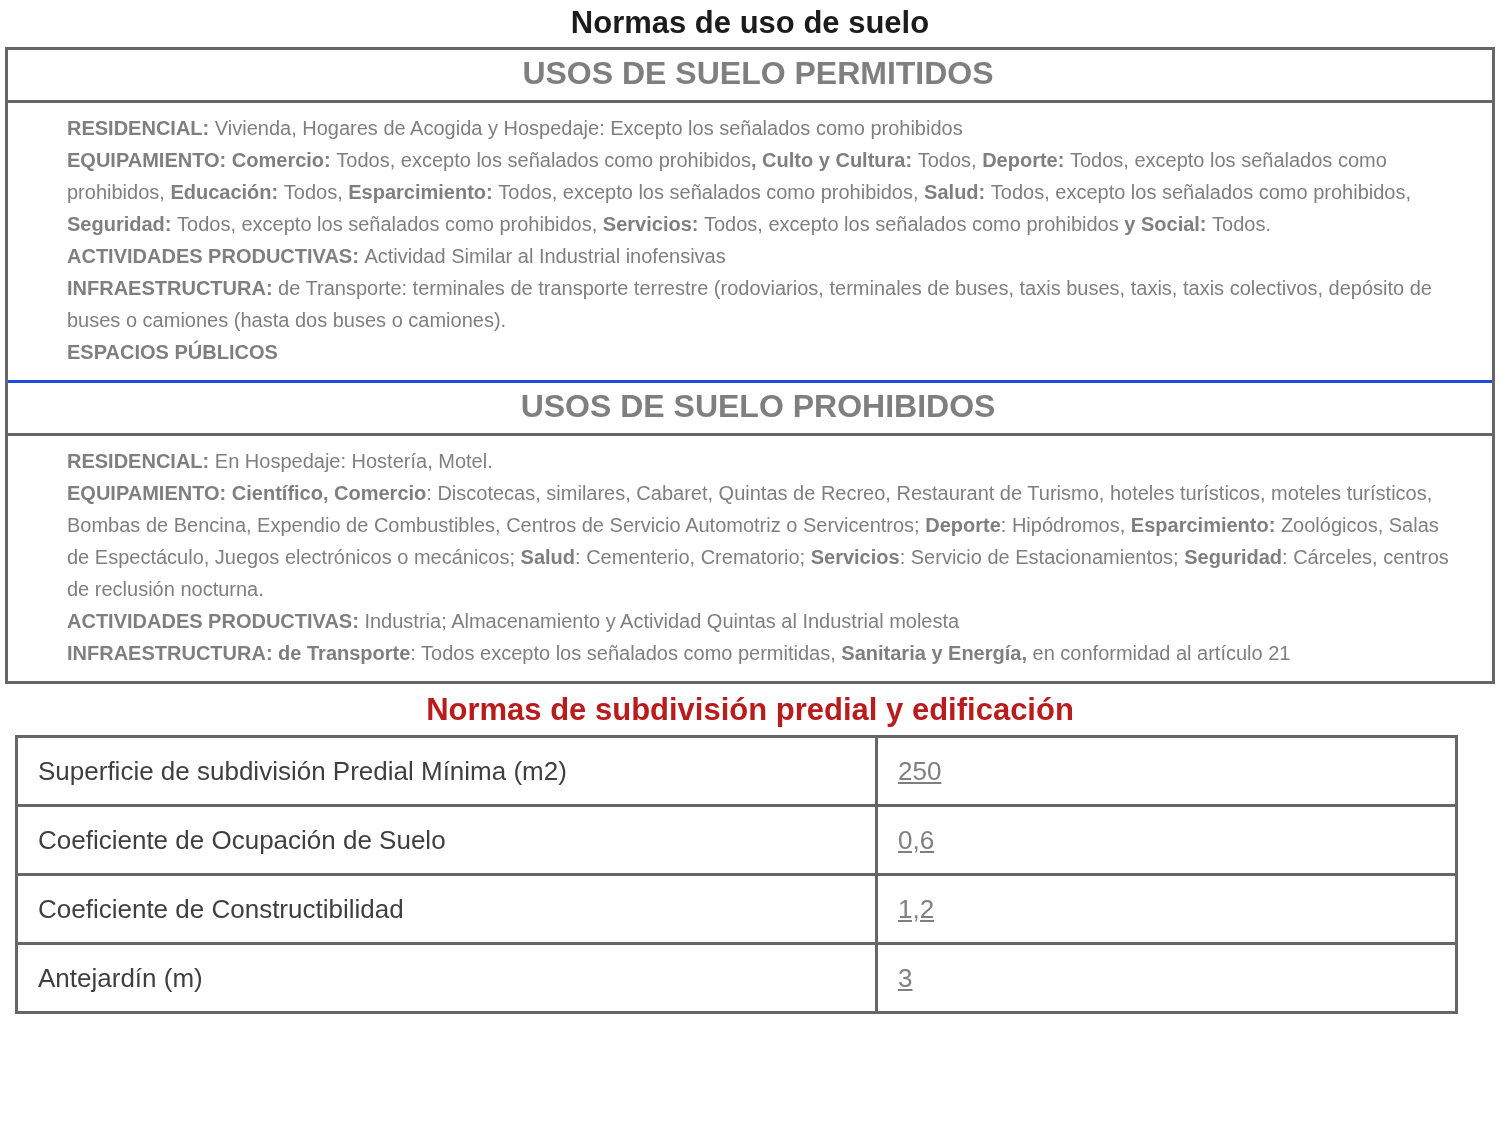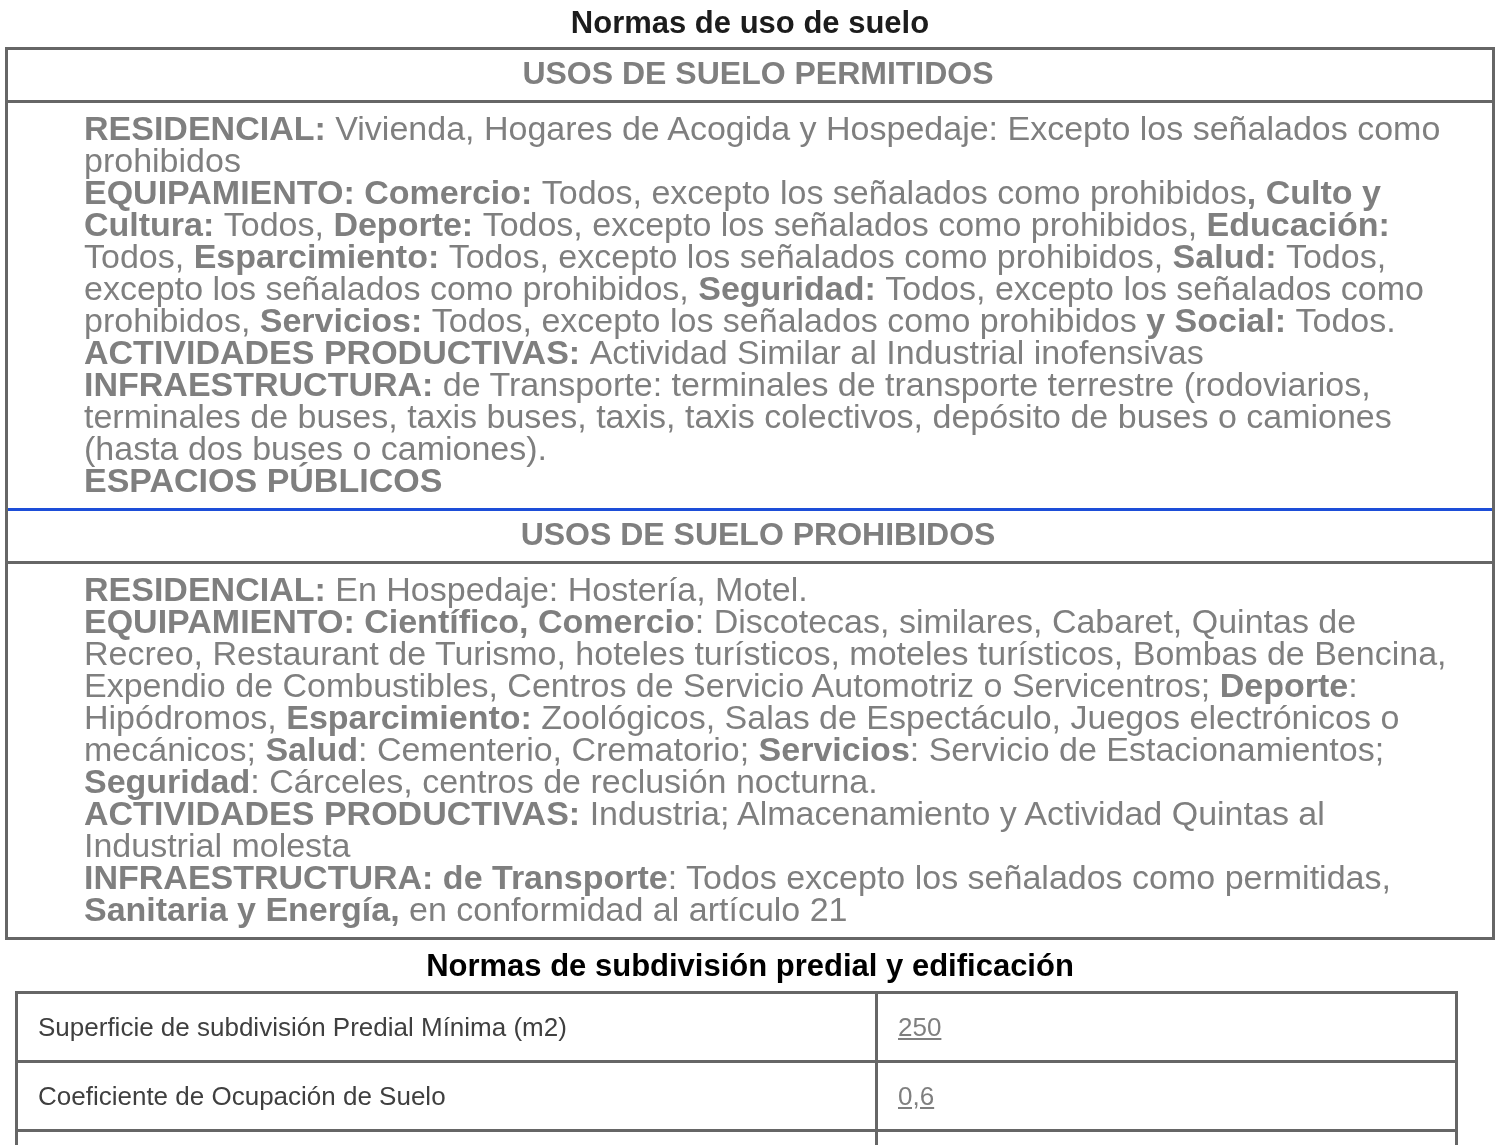--- a/index.html
+++ b/index.html
@@ -32,36 +32,36 @@
     font-weight: bold;
     font-size: 32px;
     color: #7f7f7f;
     padding: 5px 0 8px 16px;
     border-bottom: 3px solid #666666;
   }
   .section-header.mid {
     border-top: 3px solid #1d4ed8;
   }
   .section-body {
-    padding: 9px 34px 12px 76px;
-    font-size: 34px;
+    padding: 9px 34px 12px 59px;
+    font-size: 20px;
     line-height: 32px;
     color: #7f7f7f;
   }
   .section-body p {
     margin: 0;
   }
   .section-body b {
     font-weight: bold;
   }
   .sub-title {
     text-align: center;
     font-size: 31px;
     font-weight: bold;
-    color: #000000;
+    color: #b91c1c;
     margin: 9px 0 8px 0;
     line-height: 1.1;
   }
   table.sub-table {
     border-collapse: collapse;
     margin-left: 15px;
     width: 1443px;
     padding-left: 8px;
   }
   table.sub-table td {

